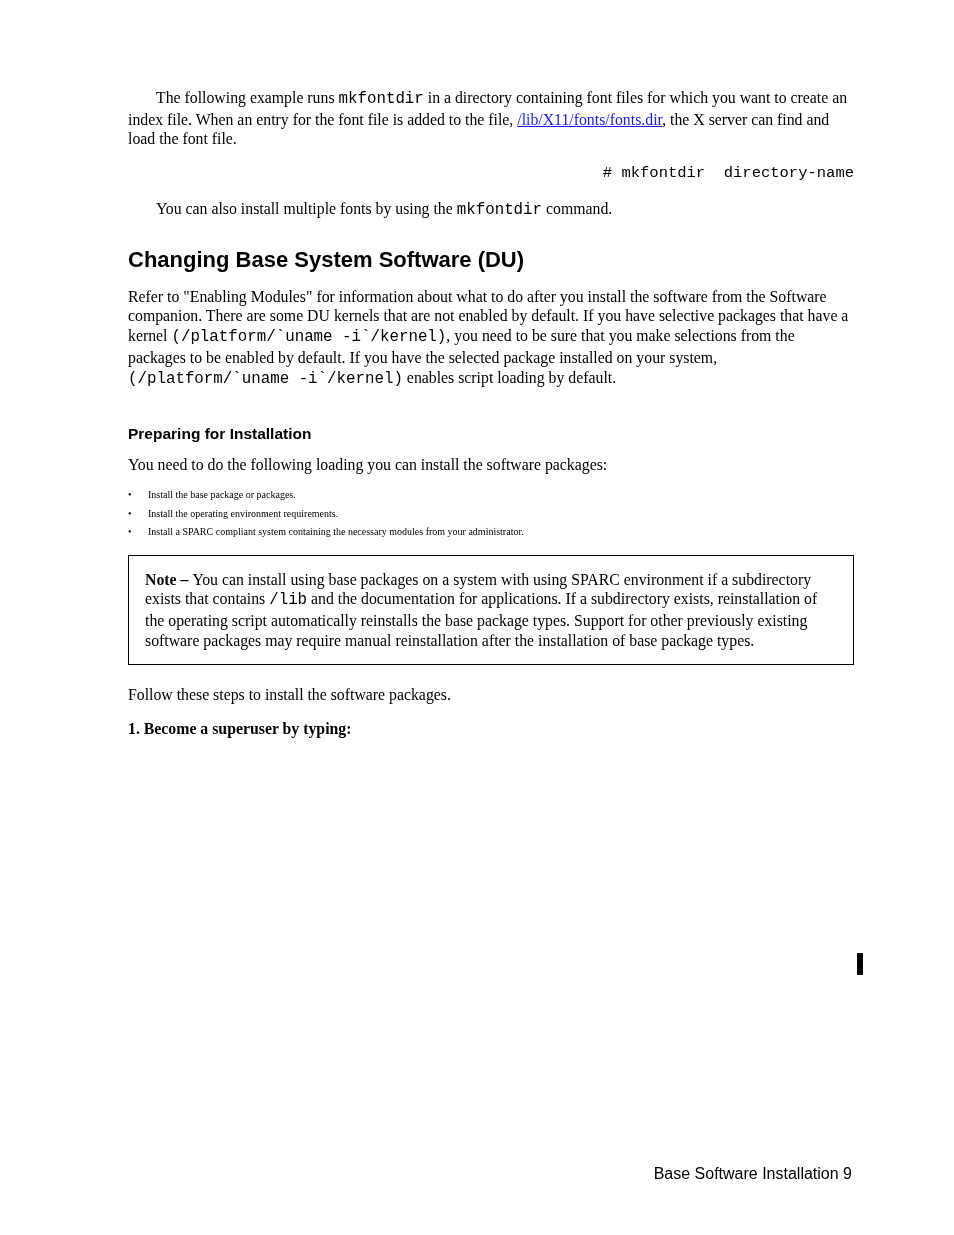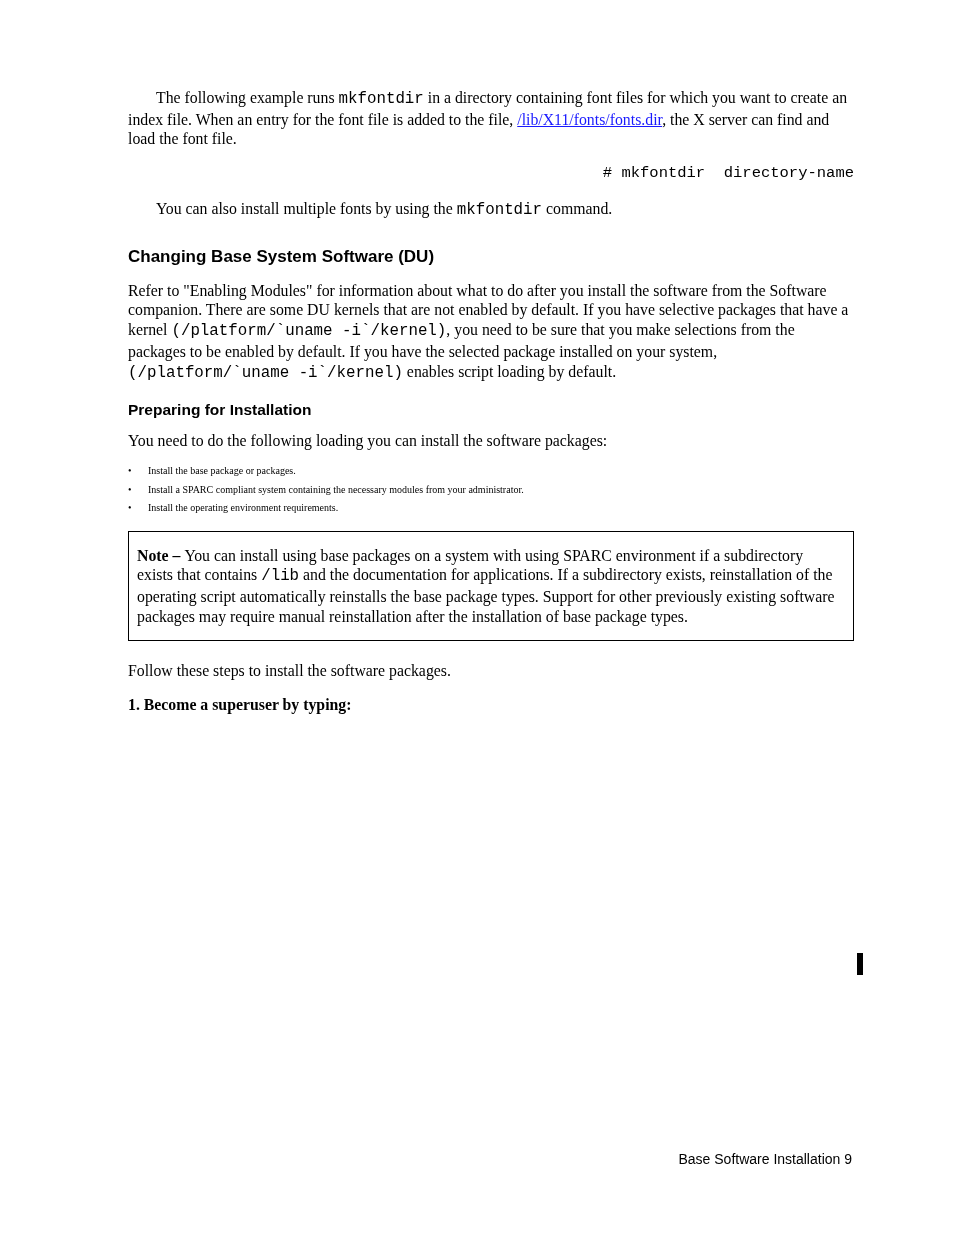--- a/index.html
+++ b/index.html
@@ -33,28 +33,28 @@
   .mono {
     font-family: "Courier New", Courier, monospace;
   }
   a.filelink {
     color: #1a1aff;
     text-decoration: underline;
   }
   .h2 {
     font-family: Helvetica, Arial, sans-serif;
     font-weight: bold;
-    font-size: 17px;
+    font-size: 22px;
     margin: 26px 0 14px 0;
   }
   .h3 {
     font-family: Helvetica, Arial, sans-serif;
     font-weight: bold;
     font-size: 15.5px;
-    margin: 18px 0 12px 0;
+    margin: 36px 0 12px 0;
   }
   .bullets {
     list-style: none;
     padding: 0;
     margin: 0 0 14px 0;
     font-size: 10px;
     line-height: 1.25;
   }
   .bullets li {
     position: relative;
@@ -62,40 +62,40 @@
     margin: 0 0 6px 0;
   }
   .bullets li::before {
     content: "•";
     position: absolute;
     left: 0;
     top: 0;
   }
   .notebox {
     border: 1.5px solid #000;
-    padding: 14px 16px 14px 8px;
+    padding: 14px 16px 14px 16px;
     margin: 16px 0 20px 0;
     font-size: 15.8px;
     line-height: 1.25;
   }
   .cmdblock {
     font-family: "Courier New", Courier, monospace;
     font-size: 15.5px;
     line-height: 1.4;
     white-space: pre;
     margin: 6px 0 14px 0;
     text-align: right;
   }
   .bold { font-weight: bold; }
   .footer-pg {
     position: absolute;
     right: 102px;
-    bottom: 68px;
+    bottom: 52px;
     font-family: Helvetica, Arial, sans-serif;
-    font-size: 14px;
+    font-size: 16px;
   }
   .rev-bar {
     position: absolute;
     width: 6px;
     background: #000;
   }
 </style>
 </head>
 <body>
 
@@ -117,22 +117,22 @@
     <p class="para">
       <span>Refer to </span><span>"Enabling Modules" </span><span> for information about what to do after you install the software from the Software companion.</span><span> There are some DU kernels that are not enabled by default. If you have selective packages that have a kernel </span><span class="mono">(/platform/`uname -i`/kernel)</span><span>, you need to be sure that you make selections from the packages to be enabled by default. If you have the selected package installed on your system, </span><span class="mono">(/platform/`uname -i`/kernel)</span><span> enables script loading by default.</span>
     </p>
 
     <h3 class="h3">Preparing for Installation</h3>
 
     <p class="para">You need to do the following loading you can install the software packages:</p>
 
     <ul class="bullets">
       <li>Install the base package or packages.</li>
+      <li>Install the operating environment requirements.</li>
       <li>Install a SPARC compliant system containing the necessary modules from your administrator.</li>
-      <li>Install the operating environment requirements.</li>
     </ul>
 
     <div class="notebox">
       <span class="bold">Note – </span><span>You can install </span><span>using base packages</span><span> on a system with </span><span>using SPARC environment</span><span> if a subdirectory exists that contains </span><span class="mono">/lib</span><span> and the documentation for applications. If a subdirectory exists, reinstallation of the operating script automatically reinstalls the base package types. Support for other previously existing software packages may require manual reinstallation after the installation of </span><span>base package types</span><span>.</span>
     </div>
 
     <p class="para">Follow these steps to install the software packages.</p>
 
     <p class="para bold">1. Become a superuser by typing:</p>
 

